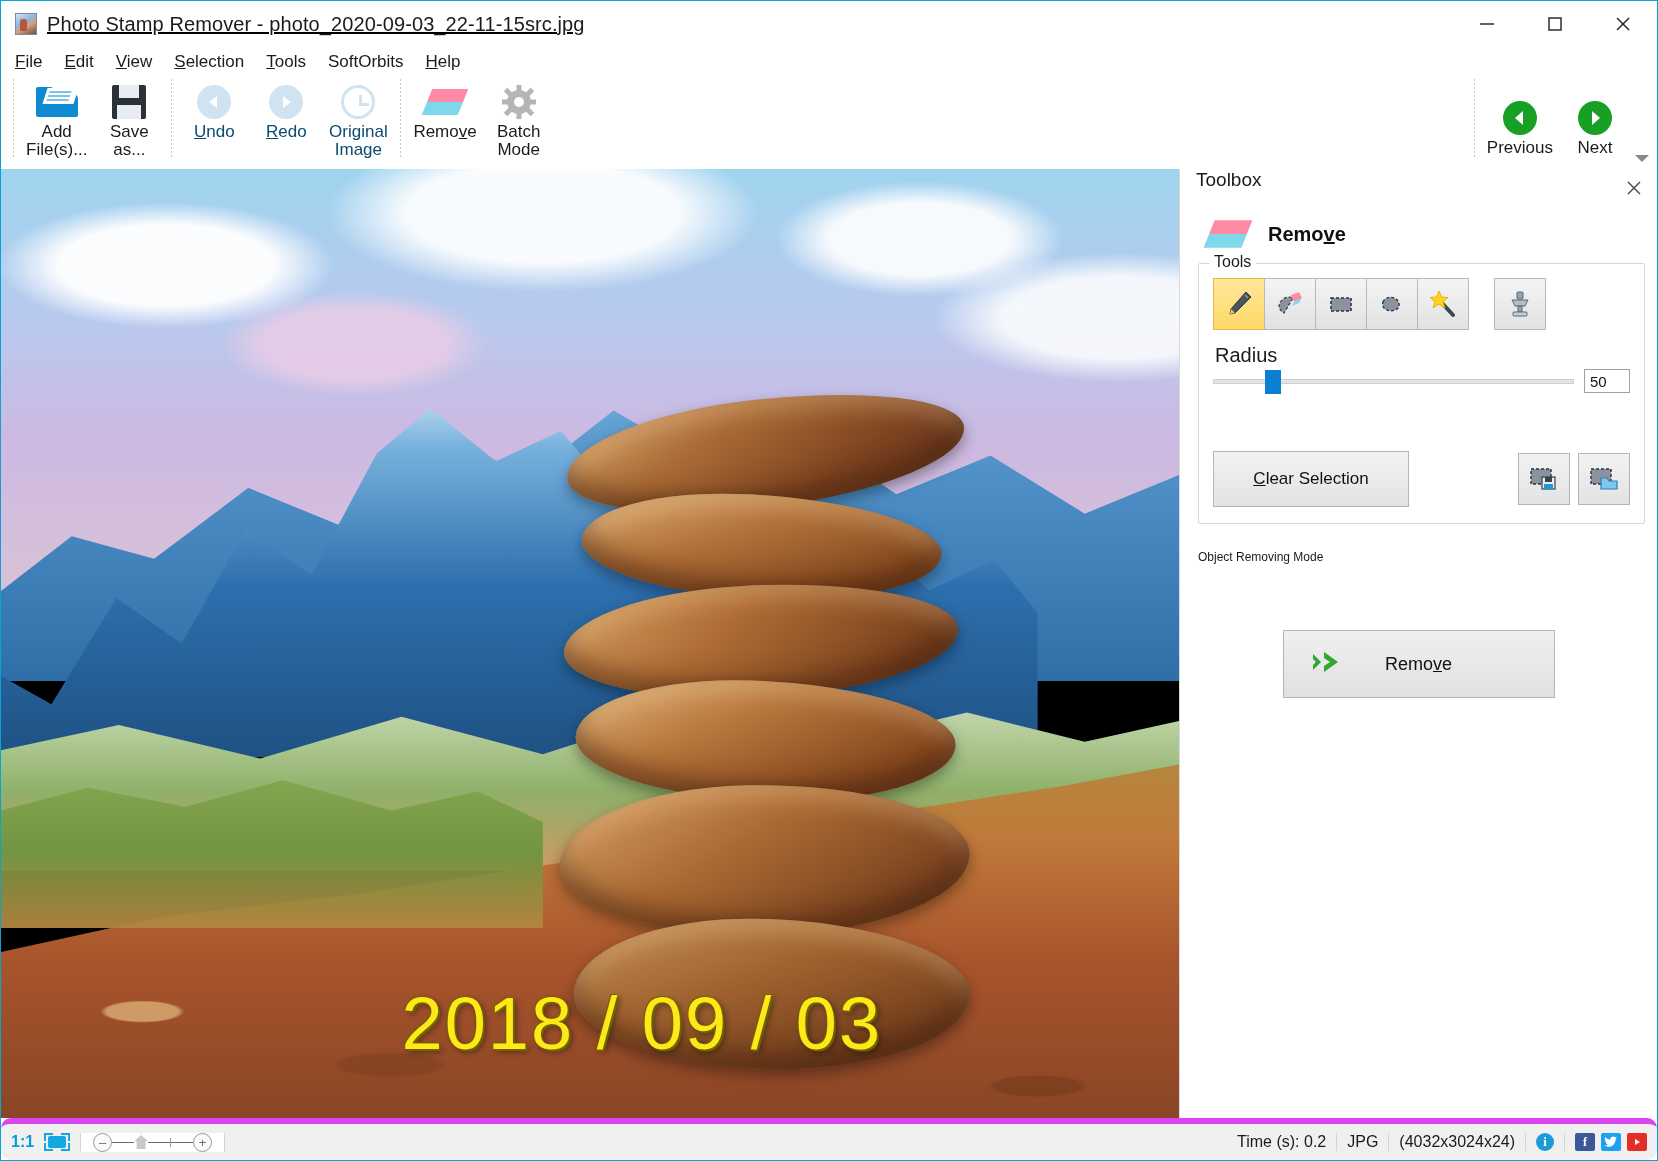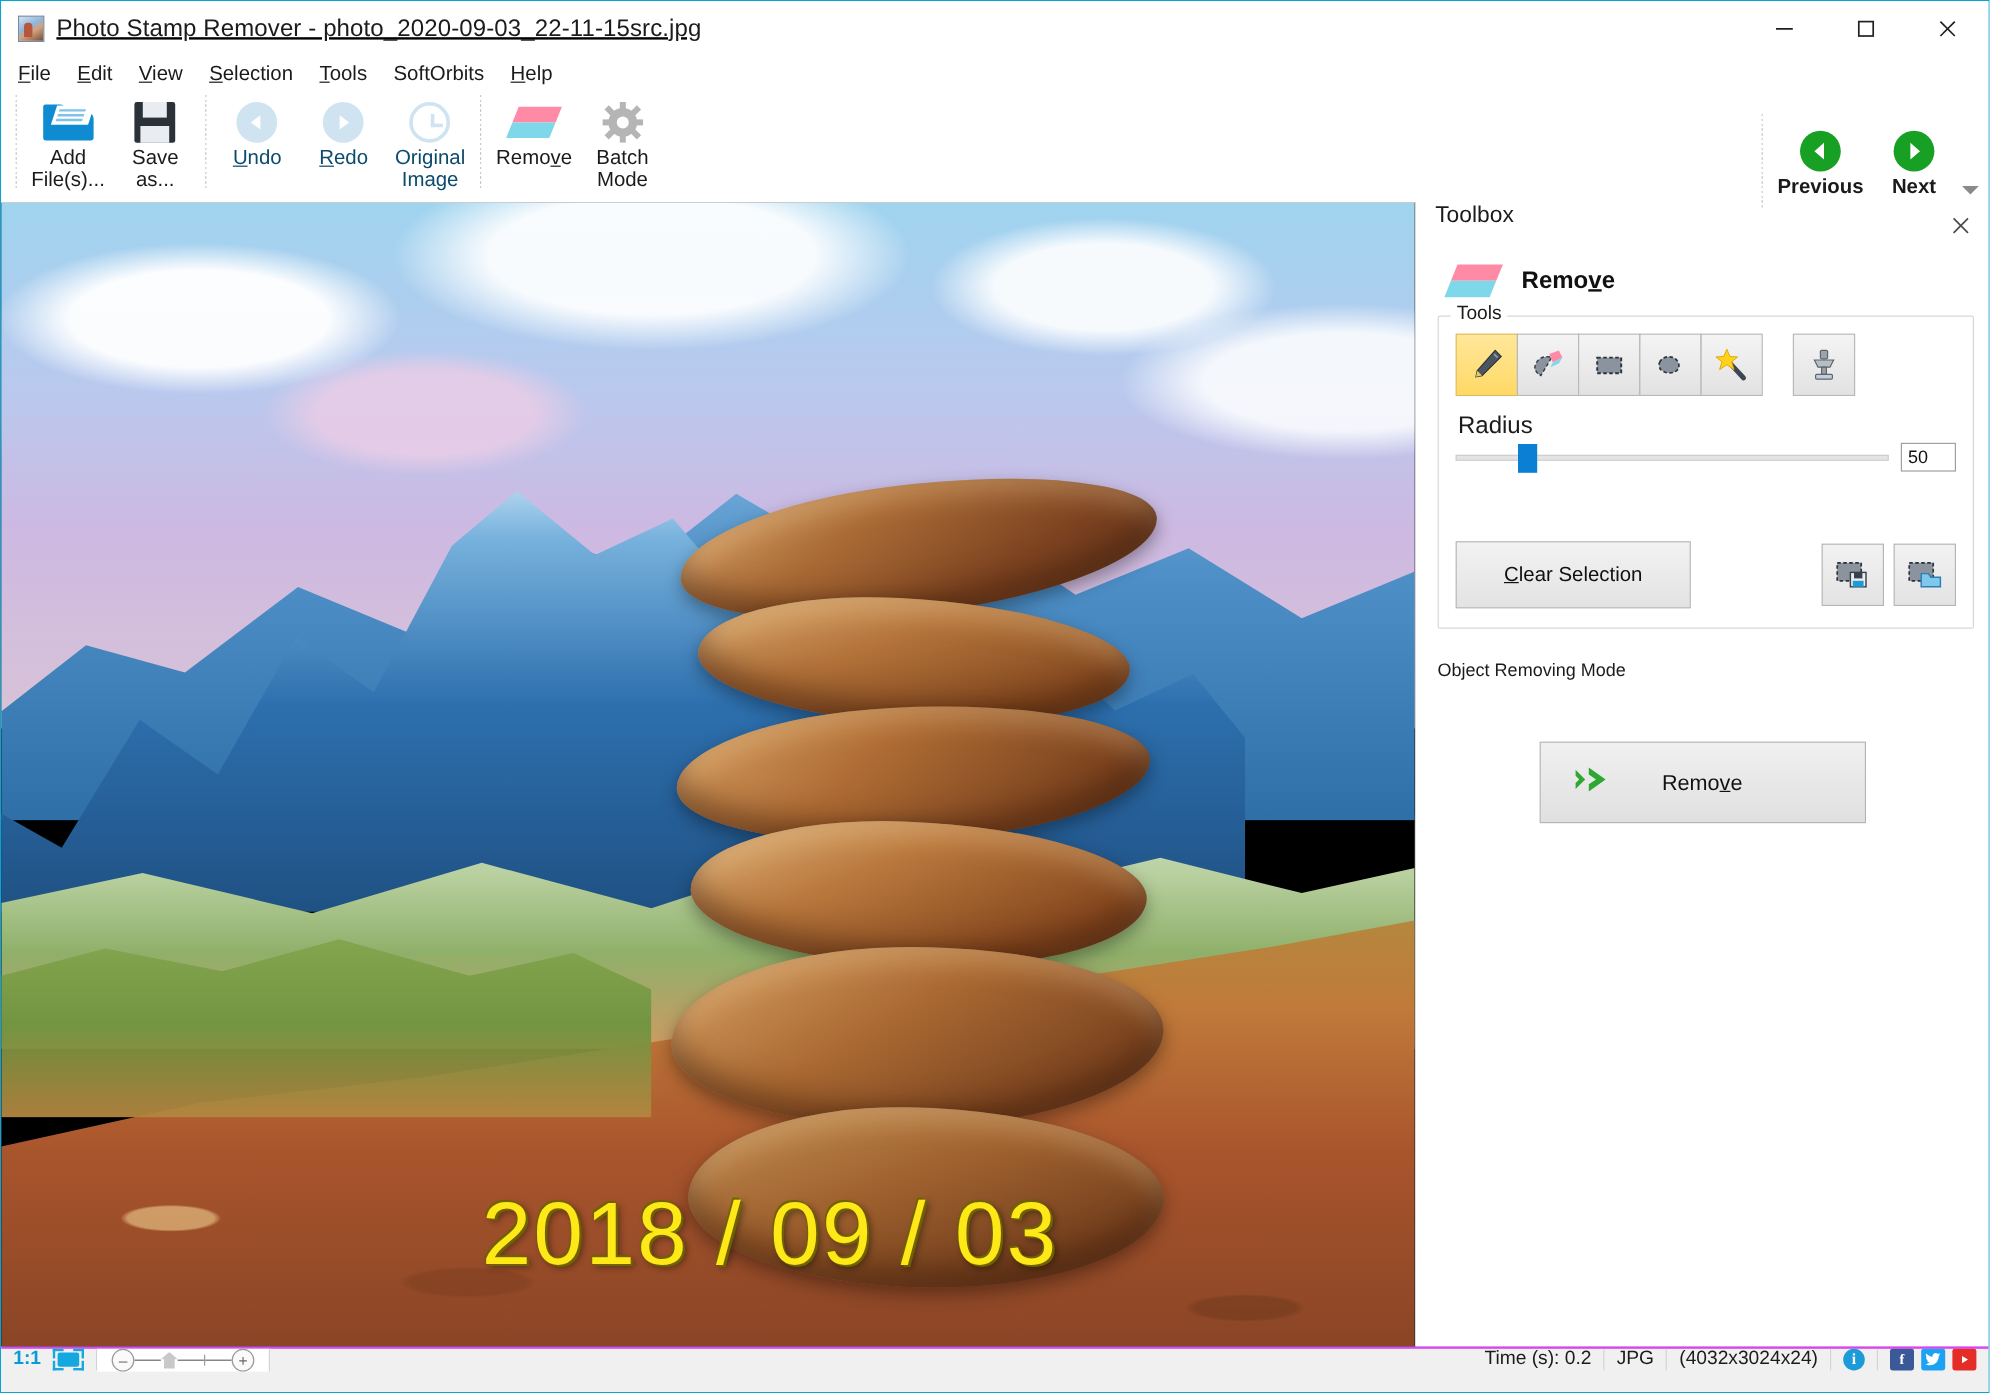--- a/index.html
+++ b/index.html
@@ -101,22 +101,22 @@
   .tb-ico { height: 42px; display:flex; align-items:center; justify-content:center; }
   .tb-label {
     font-size: 17px;
     color: #1b1b1b;
     line-height: 1.05;
     white-space: pre-line;
   }
   .tb-btn.disabled .tb-label { color: #0c4a6e; }
   .tb-right {
     position: absolute;
-    right: 26px; top: 16px;
-    display: flex; align-items: center; font-weight: bold;
+    right: 26px; top: 0;
+    display: flex; align-items: flex-end;
   }
   .tb-overflow {
     position: absolute;
     right: 8px; top: 78px;
     width: 0; height: 0;
     border-left: 7px solid transparent;
     border-right: 7px solid transparent;
     border-top: 7px solid #8a8a8a;
   }
 
@@ -313,21 +313,21 @@
     display:flex; align-items:center; justify-content:center;
   }
   .sel-btns { margin-left:auto; display:flex; gap:8px; }
   .btn-sel {
     width:50px; height:50px;
     border:1px solid #b5b5b5;
     background:linear-gradient(180deg,#f2f2f2 0%,#e3e3e3 100%);
     display:flex; align-items:center; justify-content:center;
   }
 
-  .orm-label { font-size:15px; color:#1b1b1b; margin: 26px 0 7px 18px; }
+  .orm-label { font-size:12px; color:#1b1b1b; margin: 26px 0 22px 18px; }
   .combo {
     margin: 0 80px 0 18px;
     height: 28px;
     border:1px solid #9e9e9e; background:#fff;
     display:flex; align-items:center;
     box-sizing:border-box;
   }
   .combo-value { font-size:16px; color:#111; padding-left:7px; flex:1 1 auto; }
   .combo-arrow {
     width:24px; height:26px; margin:0 1px 0 0;
@@ -345,24 +345,24 @@
     display:flex; align-items:center;
     position:relative;
   }
   .btn-remove-big .label { flex:1 1 auto; text-align:center; font-size:18px; color:#111; }
   .green-arrow { position:absolute; left:24px; top:50%; transform:translateY(-50%); }
 
   
   .statusbar {
     height: 36px;
     flex: 0 0 auto;
-    display: flex; align-items: flex-start;
+    display: flex; align-items: center;
     background: #f0f0f0;
-    border-top: 2px solid #d946ef;
-    font-size: 16px; color:#1b1b1b;
+    border-top: 6px solid #d946ef;
+    font-size: 16px; color:#1b1b1b;border-radius:10px;
   }
   .sb-cell { display:flex; align-items:center; padding: 0 10px; border-right:1px solid #d4d4d4; }
   .sb-cell.noborder { border-right:none; }
   .sb-spacer { flex:1 1 auto; border-right:1px solid #d4d4d4; }
   .zoom-ctl { display:flex; align-items:center; gap:0; padding:0 12px; background:#fff; border-right:1px solid #d4d4d4;}
   .zc-circle{width:17px;height:17px;border-radius:50%;border:1px solid #9a9a9a;display:flex;align-items:center;justify-content:center;color:#6a6a6a;font-size:13px;line-height:1;background:#fafafa;}
   .zc-line{width:22px;height:1px;background:#6a6a6a;}
   .zc-home{width:14px;height:14px;background:#c9c9c9;clip-path:polygon(50% 0,100% 45%,82% 45%,82% 100%,18% 100%,18% 45%,0 45%);}
   .zc-tick{width:1px;height:9px;background:#9a9a9a;}
   .oneone { color:#0a9bd6; font-weight:bold; font-size:16px; }

